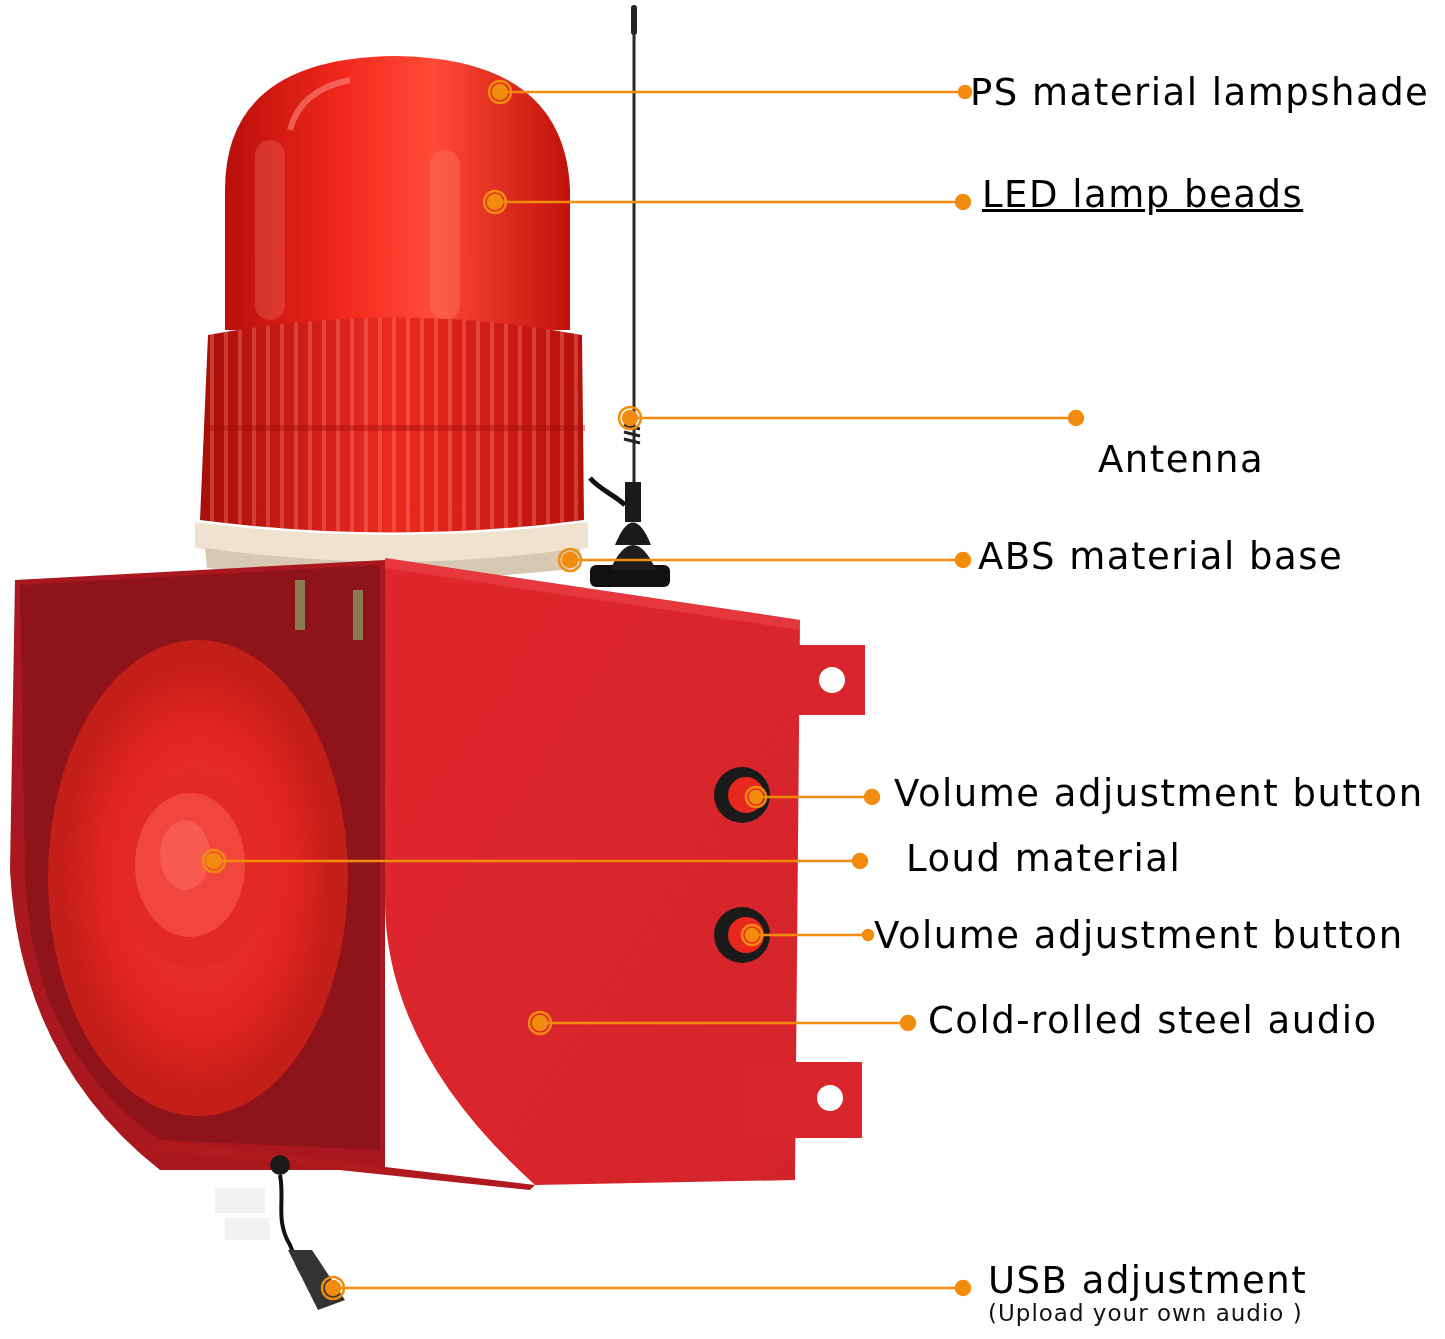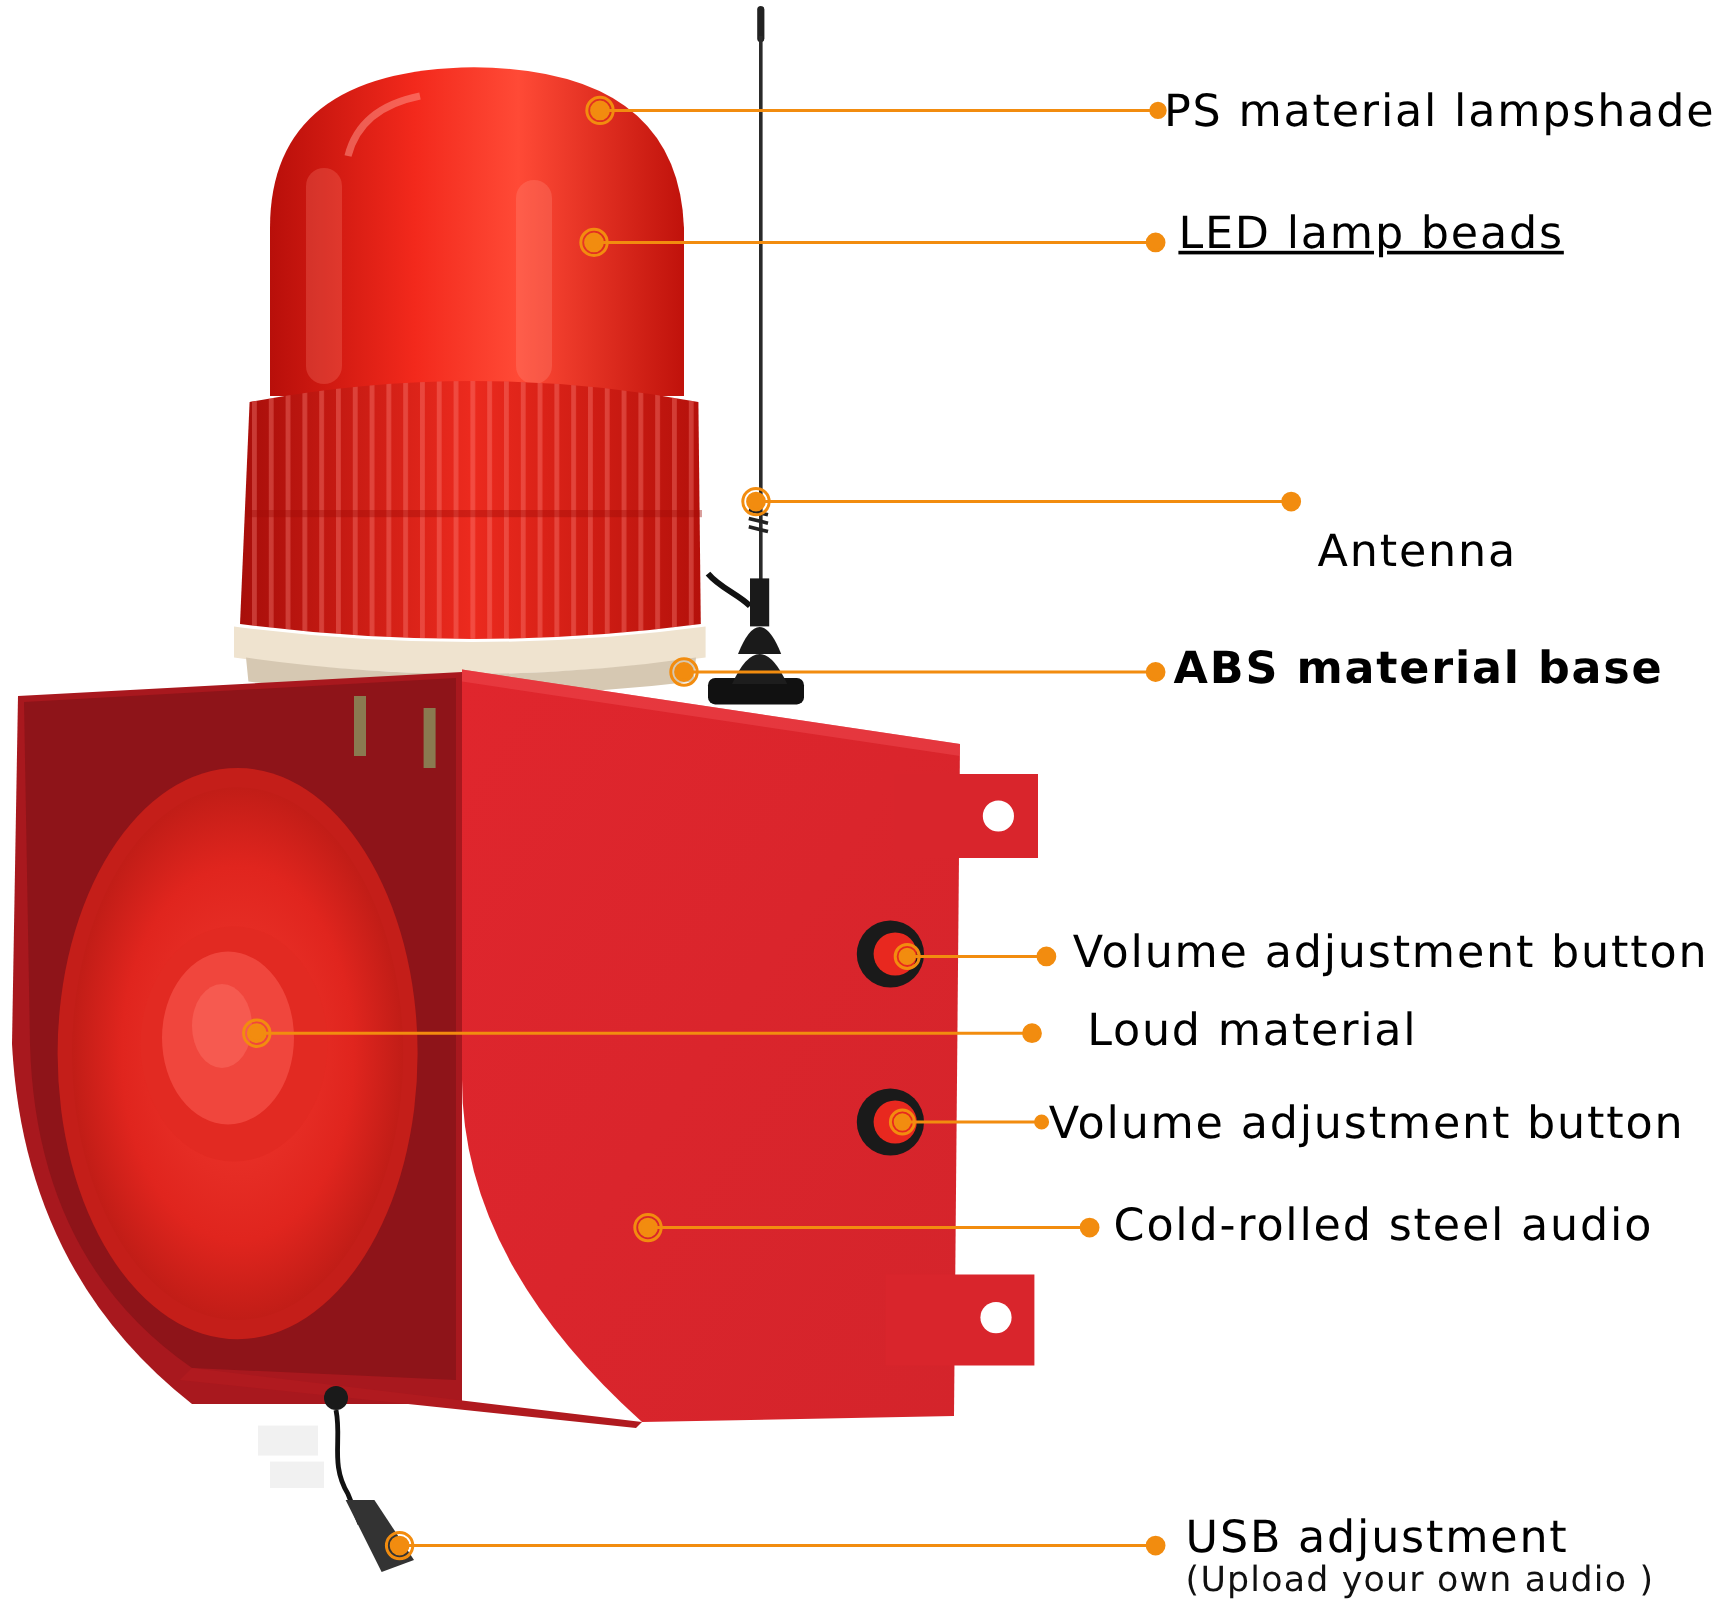--- a/index.html
+++ b/index.html
@@ -1,21 +1,21 @@
 <!DOCTYPE html>
 <html><head>
   <meta charset="utf-8">
   <style>
     html, body { margin:0; padding:0; background:#ffffff; }
     body { width:1445px; height:1339px; position:relative; overflow:hidden;
            font-family:"DejaVu Sans", sans-serif; }
     #product { position:absolute; left:0; top:0; width:1445px; height:1339px; }
     .label { position:absolute; color:#000000; font-size:37px; letter-spacing:1.5px;
              white-space:nowrap; line-height:1; }
-    .sub { position:absolute; color:#111; font-size:29px; letter-spacing:1px;
+    .sub { position:absolute; color:#111; font-size:23px; letter-spacing:1px;
            white-space:nowrap; line-height:1; }
   </style>
 </head>
 <body>
 
 <svg id="product" viewBox="0 0 1445 1339" xmlns="http://www.w3.org/2000/svg">
   <defs>
     <linearGradient id="domeG" x1="0" x2="1" y1="0" y2="0">
       <stop offset="0" stop-color="#b80f0a"></stop>
       <stop offset="0.35" stop-color="#f3291c"></stop>
@@ -149,19 +149,19 @@
     <line x1="333" y1="1288" x2="963" y2="1288"></line>
     <circle cx="333" cy="1288" r="7"></circle>
       <circle cx="333" cy="1288" r="11" fill="none"></circle>
     <circle cx="963" cy="1288" r="7"></circle>
   </g>
 </svg>
 
 <div class="label" style="left:970px; top:74px;">PS material lampshade</div>
 <div class="label" style="left:982px; top:176px;text-decoration:underline;">LED lamp beads</div>
 <div class="label" style="left:1098px; top:400px;margin-top:41px;">Antenna</div>
-<div class="label" style="left:978px; top:538px;font-weight:bold;">ABS material base</div>
+<div class="label" style="left:978px; top:538px;">ABS material base</div>
 <div class="label" style="left:894px; top:775px;">Volume adjustment button</div>
 <div class="label" style="left:906px; top:840px;">Loud material</div>
 <div class="label" style="left:874px; top:917px;">Volume adjustment button</div>
 <div class="label" style="left:928px; top:1002px;">Cold-rolled steel audio</div>
 <div class="label" style="left:988px; top:1262px;">USB adjustment</div>
 <div class="sub" style="left:988px; top:1302px;">(Upload your own audio )</div>
 
 </body></html>

